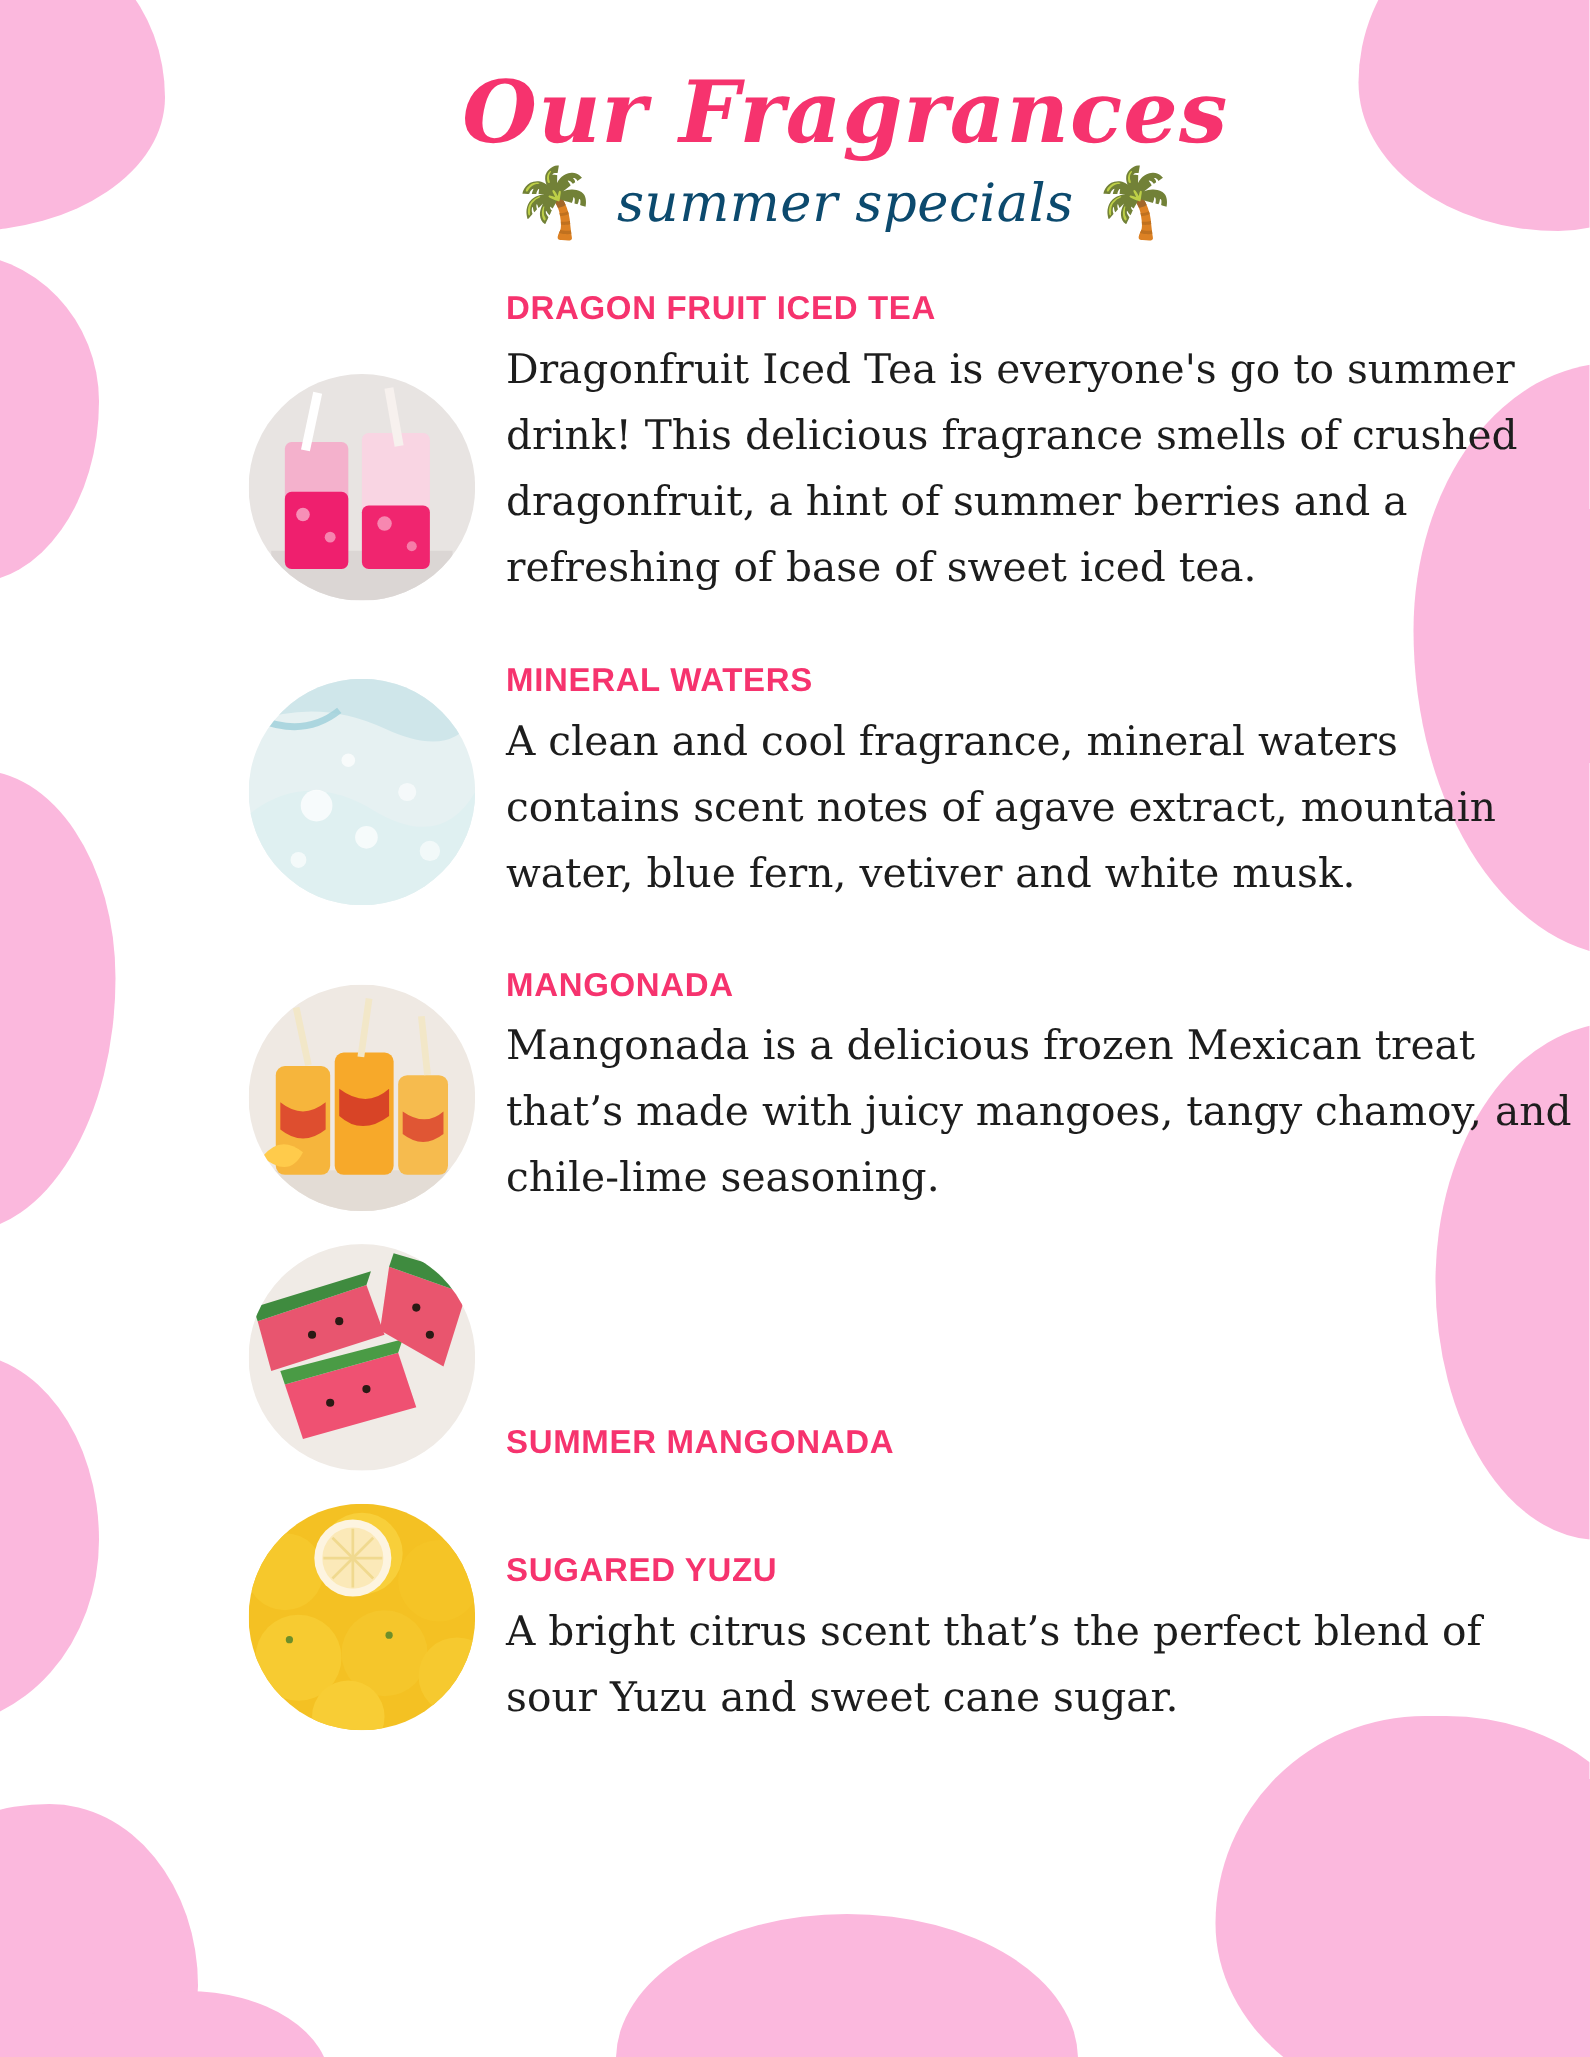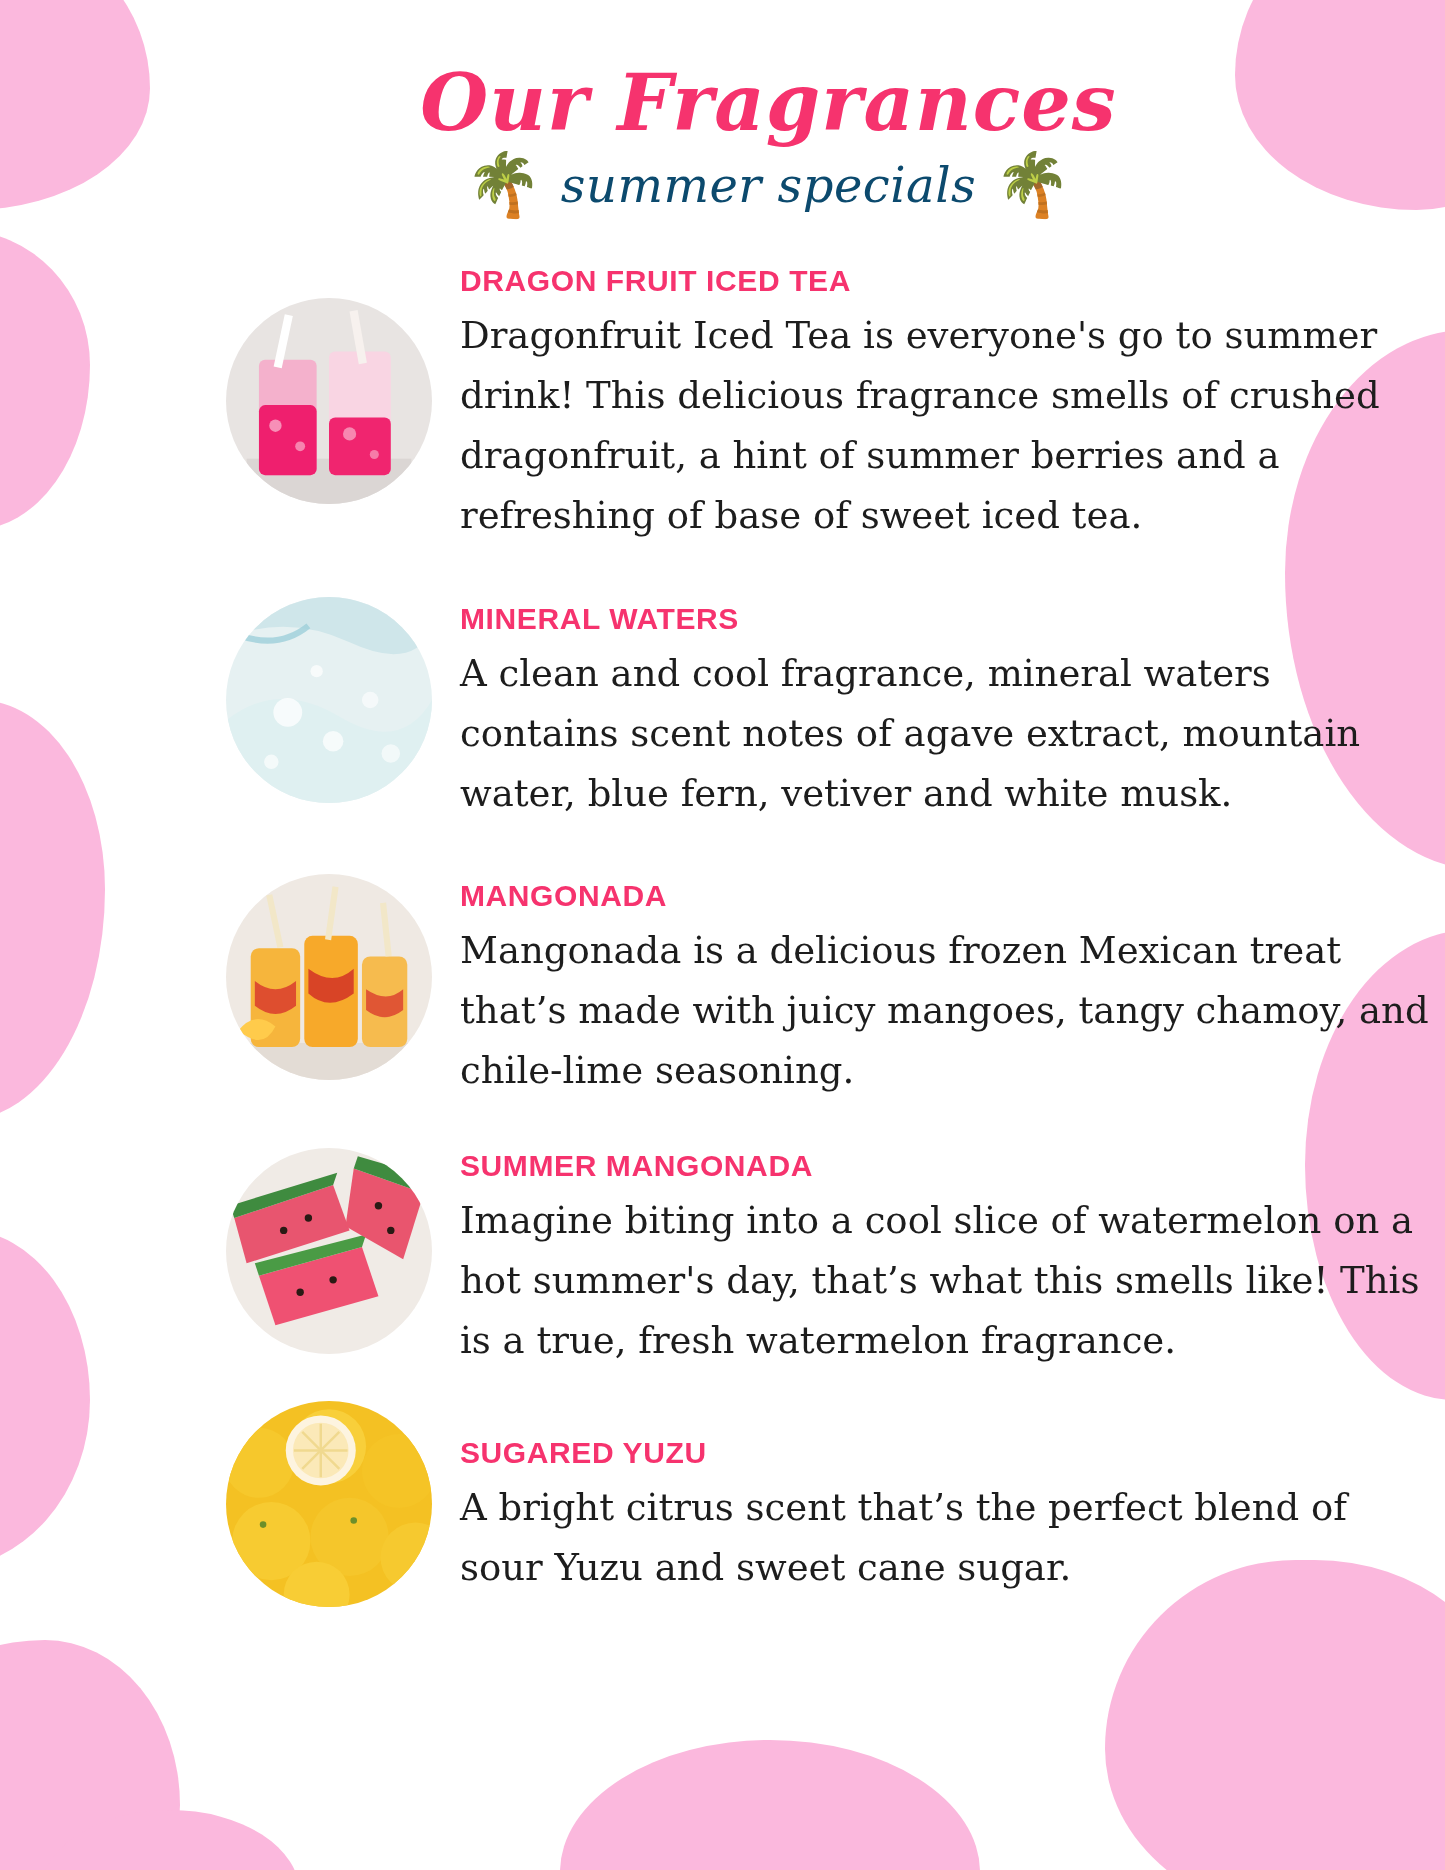--- a/index.html
+++ b/index.html
@@ -120,21 +120,21 @@
   }
 
   .items {
     margin-top: 40px;
     padding-left: 180px;
     padding-right: 60px;
   }
 
   .item {
     display: flex;
-    align-items: center;
+    align-items: flex-end;
     margin-bottom: 30px;
   }
 
   .thumb {
     flex: 0 0 auto;
     width: 206px;
     height: 206px;
     border-radius: 50%;
     overflow: hidden;
     position: relative;
@@ -271,21 +271,20 @@
           <circle cx="28" cy="40" r="1.8" fill="#2a1a14"></circle>
           <circle cx="40" cy="34" r="1.8" fill="#2a1a14"></circle>
           <circle cx="36" cy="70" r="1.8" fill="#2a1a14"></circle>
           <circle cx="52" cy="64" r="1.8" fill="#2a1a14"></circle>
           <circle cx="74" cy="28" r="1.8" fill="#2a1a14"></circle>
           <circle cx="80" cy="40" r="1.8" fill="#2a1a14"></circle>
         </svg>
       </div>
       <div class="body">
         <div class="item-title">SUMMER MANGONADA</div>
-        <div class="item-desc">Imagine biting into a cool slice of watermelon on a hot summer's day, that’s what this smells like! This is a true, fresh watermelon fragrance.</div>
       </div>
     </div>
 
     <div class="item shift">
       <div class="thumb">
         <svg viewBox="0 0 100 100" preserveAspectRatio="xMidYMid slice" aria-hidden="true">
           <rect width="100" height="100" fill="#f4c123"></rect>
           <circle cx="16" cy="30" r="17" fill="#f6c82c"></circle>
           <circle cx="50" cy="22" r="18" fill="#f8cf3a"></circle>
           <circle cx="84" cy="34" r="18" fill="#f5c426"></circle>

